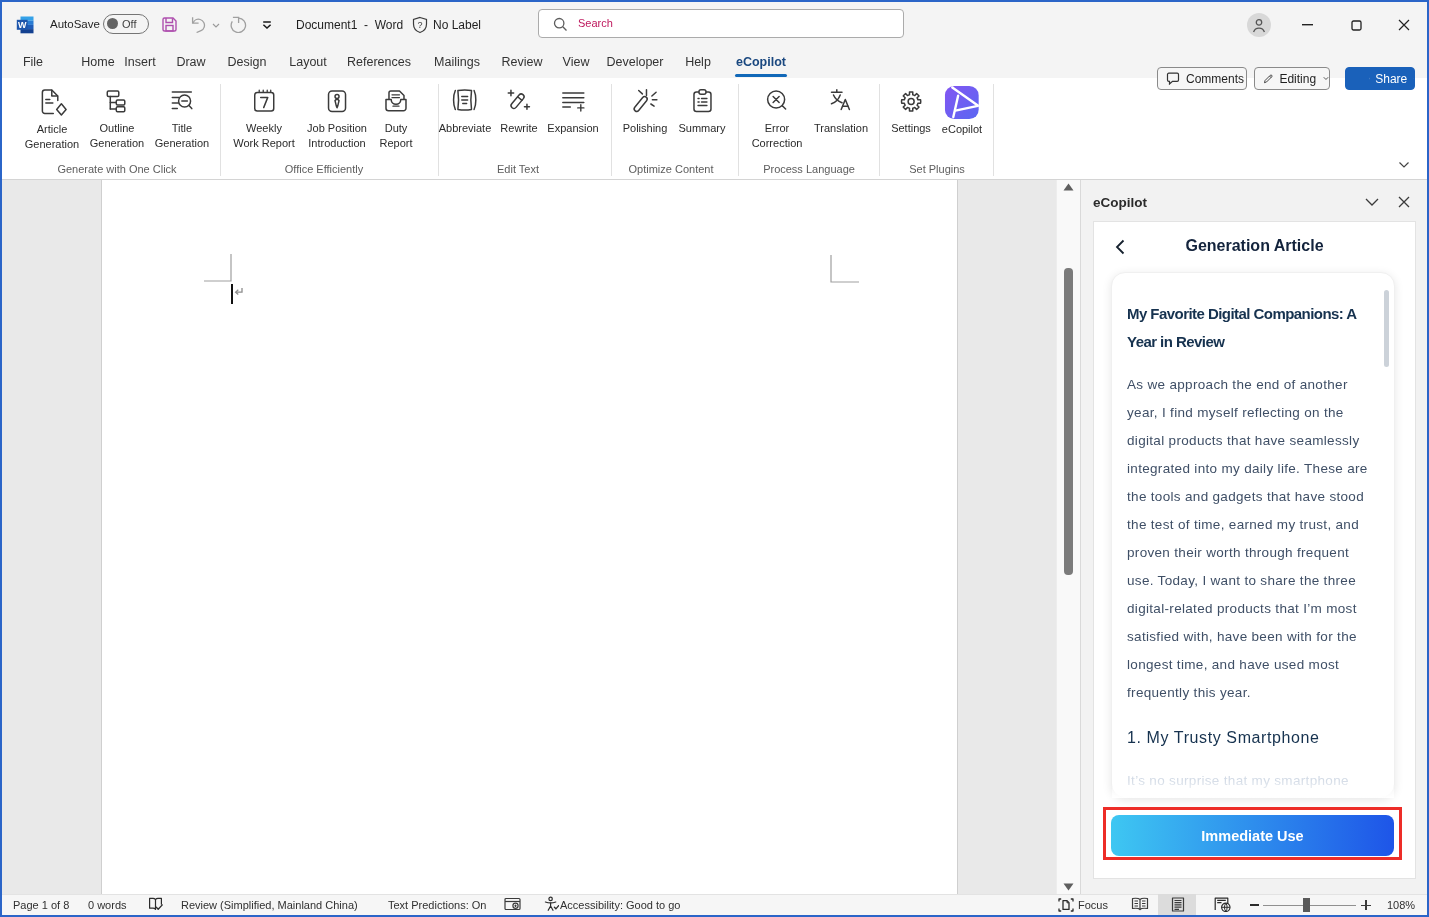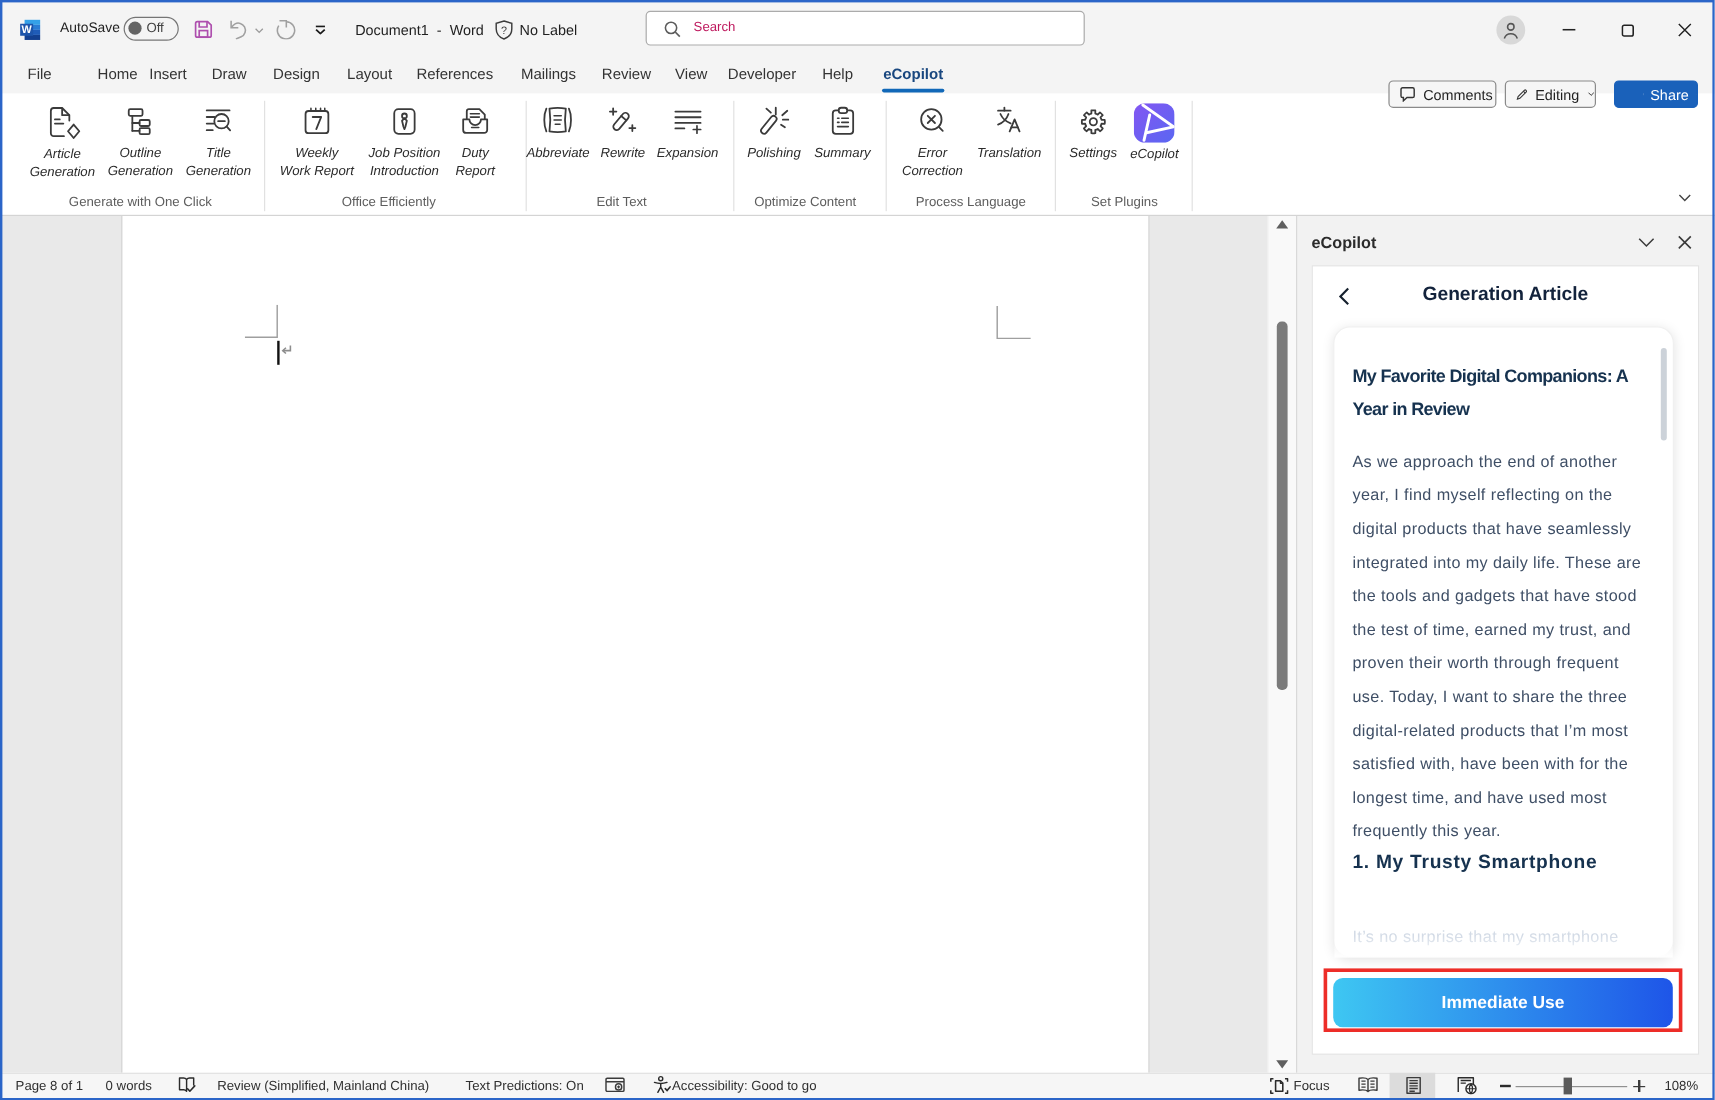--- a/index.html
+++ b/index.html
@@ -17,21 +17,21 @@
 #avatar{left:1247px;top:13px;width:24px;height:24px;border-radius:50%;background:#d8d8d8}
 
 .tab{top:55px;font-size:12.5px;color:#333;white-space:nowrap}
 #ecptab{color:#19477f;font-weight:700}
 #ecpline{left:735px;top:74px;width:52px;height:3px;background:#1168b8;border-radius:2px}
 .pillbtn{top:67px;height:23px;border:1px solid #8a8a8a;border-radius:4px;font-size:12px;color:#1f1f1f;display:flex;align-items:center;box-sizing:border-box;background:#f6f6f6}
 
 #ribbon{left:0;top:78px;width:1429px;height:102px;background:#fff;border-bottom:1px solid #d4d4d4;box-sizing:border-box}
 .rsep{top:84px;width:1px;height:92px;background:#e1e1e1}
 .rlbl{top:163px;font-size:11px;color:#5d5d5d;white-space:nowrap}
-.rbtn{top:88px;font-style:italic;}
+.rbtn{top:88px;}
 .ric{display:block;margin:0 auto}
 .rtx{font-size:11px;color:#2b2b2b;text-align:center;line-height:15px;margin-top:6px;white-space:nowrap}
 
 #docarea{left:0;top:180px;width:1056px;height:714px;background:#e9e9e9}
 #page{left:101px;top:180px;width:857px;height:714px;background:#fff;border-left:1px solid #cfcfcf;border-right:1px solid #cfcfcf;box-sizing:border-box}
 #vscroll{left:1056px;top:180px;width:24px;height:714px;background:#f9f9f9;border-left:1px solid #ededed;box-sizing:border-box}
 #vthumb{left:1064px;top:268px;width:9px;height:307px;background:#7b7b7b;border-radius:4px}
 
 #panel{left:1080px;top:180px;width:349px;height:714px;background:#f2f2f2;border-left:1px solid #d9d9d9;box-sizing:border-box}
 #pcard{left:1093px;top:221px;width:323px;height:658px;background:#fff;border:1px solid #e3e3e3;box-sizing:border-box}
@@ -358,28 +358,28 @@
  <div class="abs cline" style="top:433.3px">digital products that have seamlessly</div>
  <div class="abs cline" style="top:461.3px">integrated into my daily life. These are</div>
  <div class="abs cline" style="top:489.3px">the tools and gadgets that have stood</div>
  <div class="abs cline" style="top:517.3px">the test of time, earned my trust, and</div>
  <div class="abs cline" style="top:545.3px">proven their worth through frequent</div>
  <div class="abs cline" style="top:573.3px">use. Today, I want to share the three</div>
  <div class="abs cline" style="top:601.3px">digital-related products that I’m most</div>
  <div class="abs cline" style="top:629.3px">satisfied with, have been with for the</div>
  <div class="abs cline" style="top:657.3px">longest time, and have used most</div>
  <div class="abs cline" style="top:685.3px">frequently this year.</div>
- <div class="abs cline" style="top:710px;font-size:16px;letter-spacing:0.6px;font-weight:700;color:#16324f">1. My Trusty Smartphone</div>
+ <div class="abs cline" style="top:729px;font-size:16px;letter-spacing:0.6px;font-weight:400;color:#16324f">1. My Trusty Smartphone</div>
  <div class="abs cline" style="top:773px;color:#d3dbe6">It’s no surprise that my smartphone</div>
 </div>
 <div class="abs" style="left:1112px;top:780px;width:282px;height:18px;background:linear-gradient(180deg,rgba(255,255,255,0),#ffffff)"></div>
 <div class="abs" id="ibtn">Immediate Use</div>
 <div class="abs" id="redbox"></div>
 
-<div class="abs stx" style="left:13px">Page 8 of 1</div>
+<div class="abs stx" style="left:13px">Page 1 of 8</div>
 <div class="abs stx" style="left:88px">0 words</div>
 <div class="abs stx" style="left:181px">Review (Simplified, Mainland China)</div>
 <div class="abs stx" style="left:388px">Text Predictions: On</div>
 <div class="abs stx" style="left:560px">Accessibility: Good to go</div>
 <div class="abs stx" style="left:1078px">Focus</div>
 <div class="abs stx" style="left:1387px">108%</div>
 <svg class="abs" style="left:148px;top:897px" width="16" height="15" viewBox="0 0 16 15" fill="none" stroke="#2b2b2b" stroke-width="1.2" stroke-linejoin="round" stroke-linecap="round">
  <path d="M7.5 2.6 C6.9 1.8 6 1.4 5 1.4 H1.6 V11.2 H5 C6 11.2 6.9 11.6 7.5 12.4 V2.6 C8.1 1.8 9 1.4 10 1.4 H13.4 V7.2"></path>
  <path d="M8.3 10.3 L10.2 12.3 L14.3 7.9" stroke-width="1.3"></path>
 </svg>

